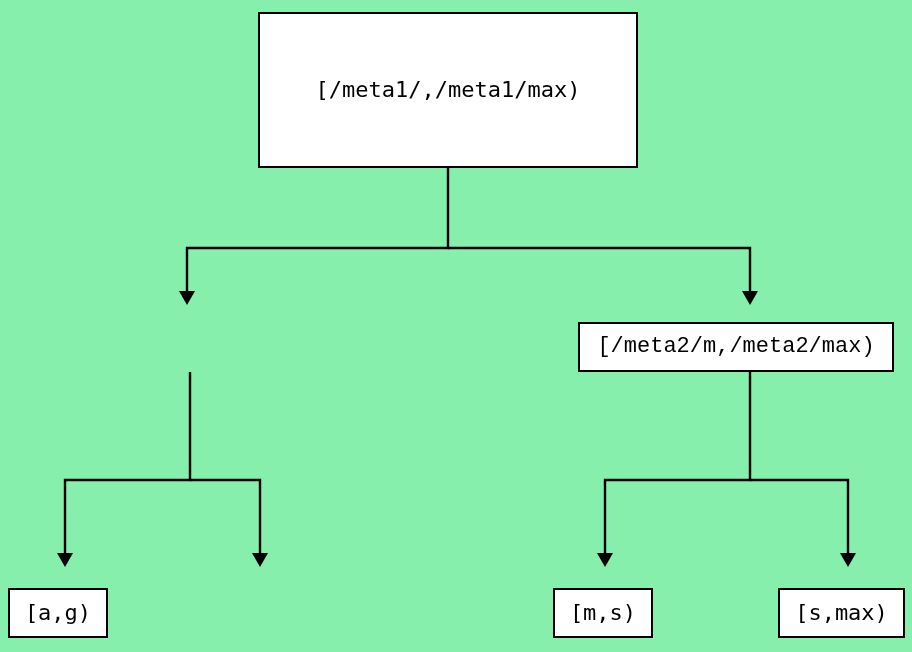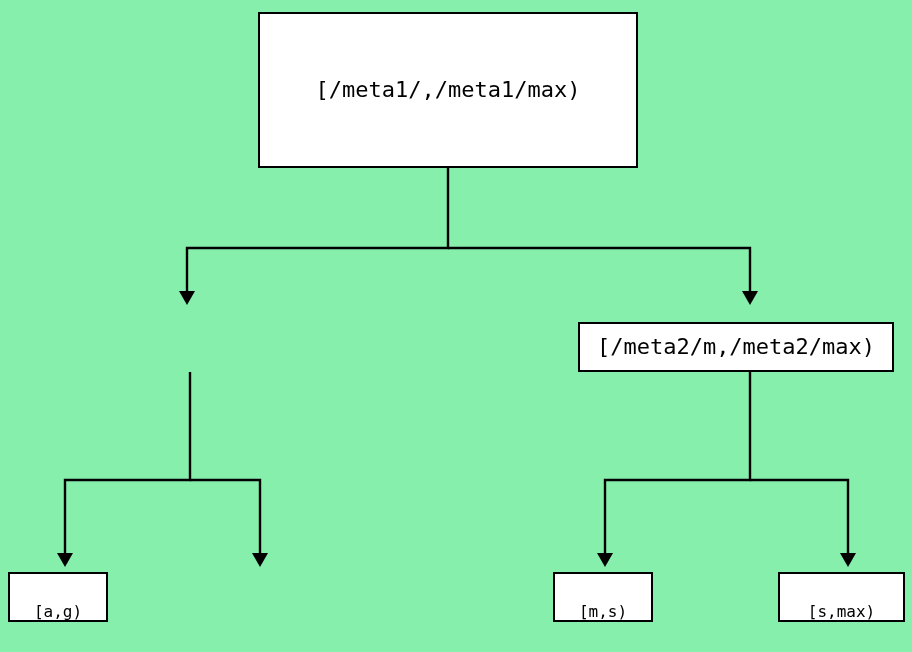--- a/index.html
+++ b/index.html
@@ -37,22 +37,22 @@
     line-height: 1;
   }
   .node-label {
     display: block;
     white-space: pre;
     letter-spacing: 0px;
   }
   .node-root   { left: 258px; top: 12px;  width: 380px; height: 156px; font-size: 22px; }
   .node-mid    { top: 322px; height: 50px; font-size: 22px; }
   .node-mid-l  { left: 19px;  width: 328px; }
-  .node-mid-r  { left: 578px; width: 316px; }
-  .node-leaf   { top: 572px; height: 50px; font-size: 16px; align-items: flex-end; }
+  .node-mid-r  { left: 578px; width: 316px; font-family: Liberation Mono, monospace; }
+  .node-leaf   { top: 588px; height: 50px; font-size: 22px; }
   .leaf-1      { left: 8px;   width: 100px; }
   .leaf-2      { left: 205px; width: 98px;  }
   .leaf-3      { left: 553px; width: 100px; }
   .leaf-4      { left: 778px; width: 127px; }
 </style>
 </head>
 <body>
 
 <div id="canvas">
 

